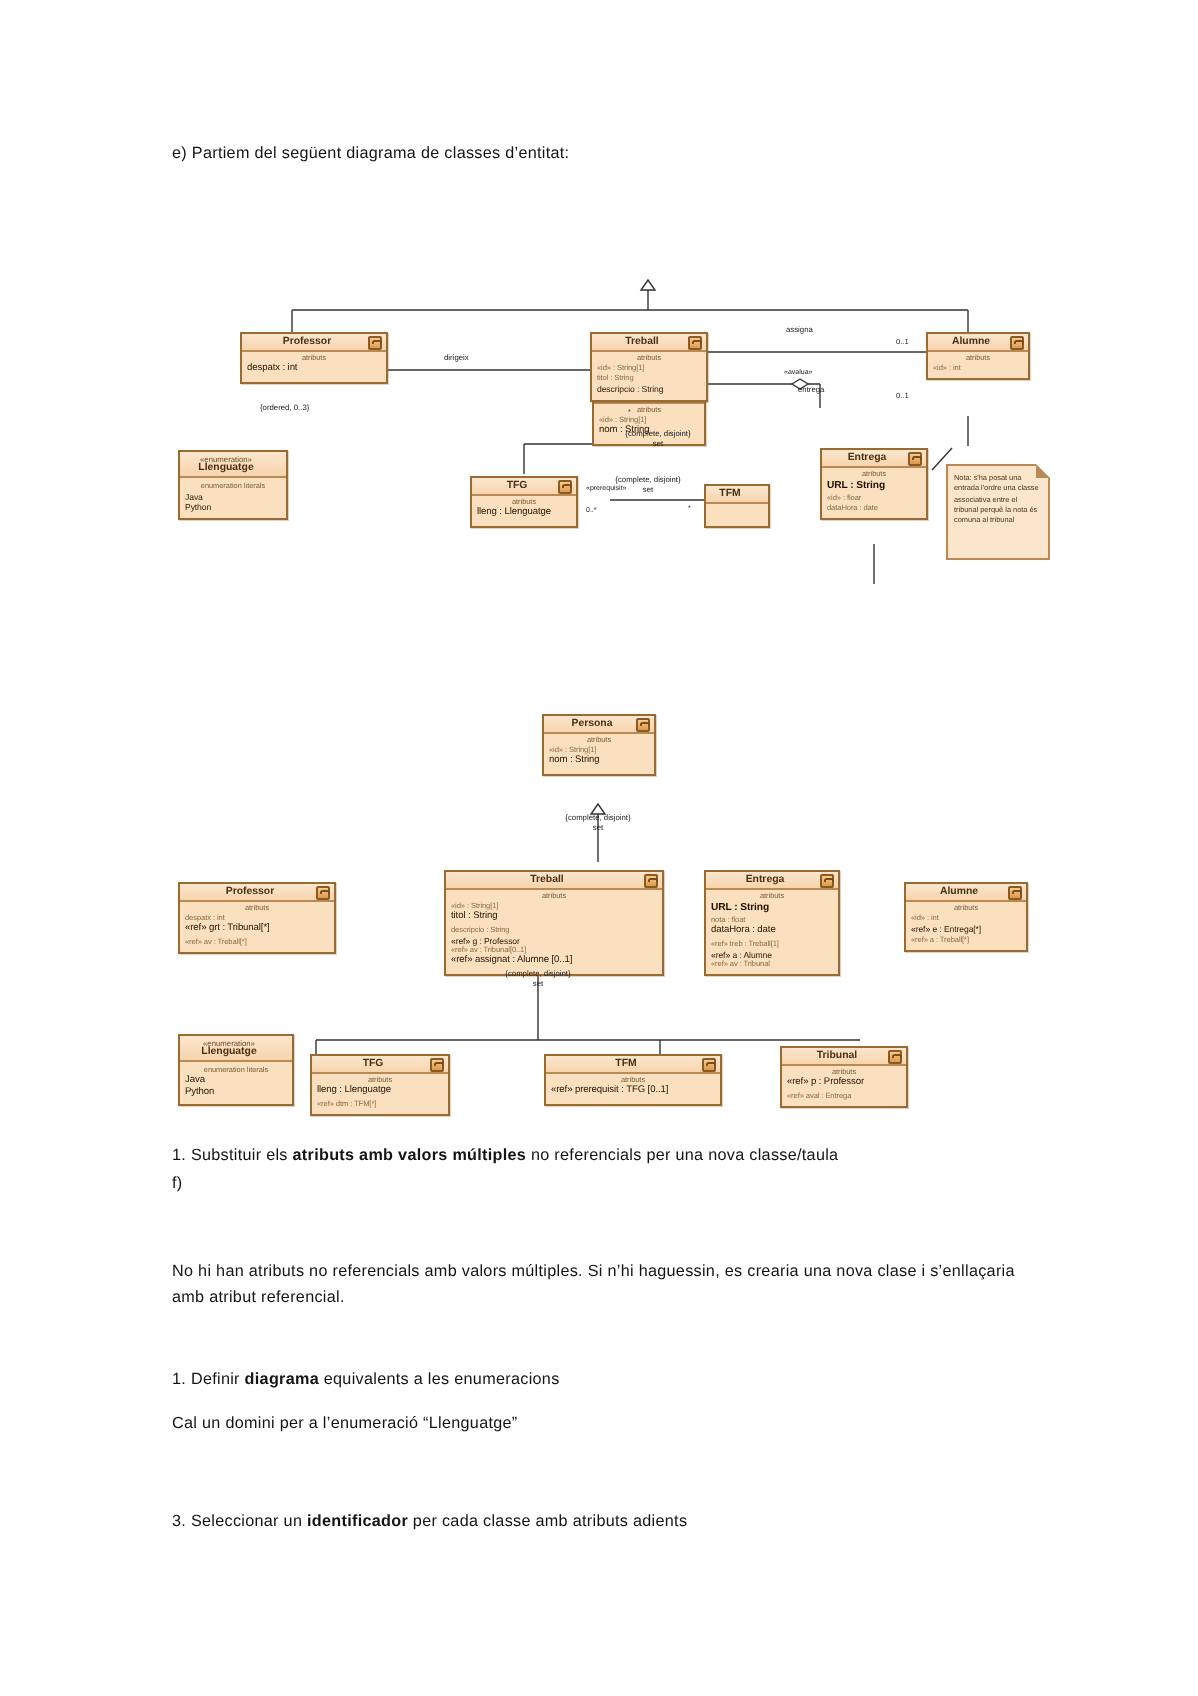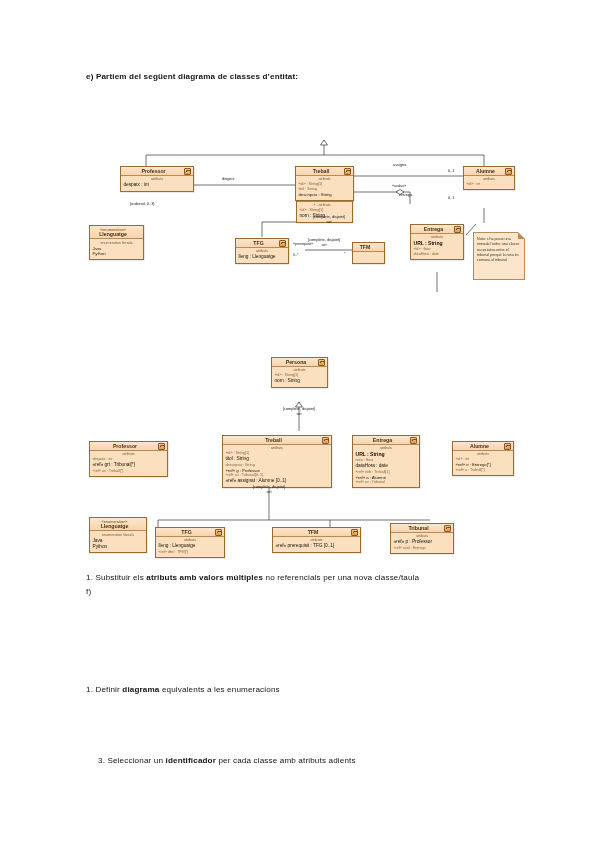--- a/index.html
+++ b/index.html
@@ -158,21 +158,21 @@
   }
   .elabel.c { text-align: center; }
   .elabel.small { font-size: 3.5px; }
   .elabel.mult { font-size: 3.8px; }
 </style>
 </head>
 <body>
 
 <div class="page">
 
-  <div class="prose" style="top:71px;font-weight:bold;">e) Partiem del següent diagrama de classes d’entitat:</div>
+  <div class="prose" style="top:71px;">e) Partiem del següent diagrama de classes d’entitat:</div>
 
   <div class="diagram" style="top:92px; height:220px;">
 
     <svg class="wires" height="220" viewBox="0 0 599 220">
       <g stroke="#333" stroke-width="0.7" fill="none">
 
         <line x1="324" y1="48" x2="324" y2="63"></line>
         <line x1="146" y1="63" x2="484" y2="63"></line>
         <line x1="146" y1="63" x2="146" y2="74"></line>
         <line x1="484" y1="63" x2="484" y2="74"></line>
@@ -485,23 +485,25 @@
       </div>
     </div>
   </div>
 
   <div class="prose" style="top:586px;">f)</div>
 
   <div class="prose" style="top:572px;">
     <span>1.  Substituir els </span><b>atributs amb valors múltiples</b><span> no referencials per una nova classe/taula</span>
   </div>
 
+  <div class="prose" style="top:630px;">No hi han atributs no referencials amb valors múltiples. Si n’hi haguessin, es crearia una nova clase i s’enllaçaria amb atribut referencial.</div>
 
   <div class="prose" style="top:684px;">
     <span>1.  Definir </span><b>diagrama</b><span> equivalents a les enumeracions</span>
   </div>
 
-
-  <div class="prose" style="top:755px;margin-left:12px;">
+  <div class="prose" style="top:706px;">Cal un domini per a l’enumeració “Llenguatge”</div>
+
+  <div class="prose" style="top:755px;">
     <span>3.  Seleccionar un </span><b>identificador</b><span> per cada classe amb atributs adients</span>
   </div>
 
 </div>
 
 </body></html>

